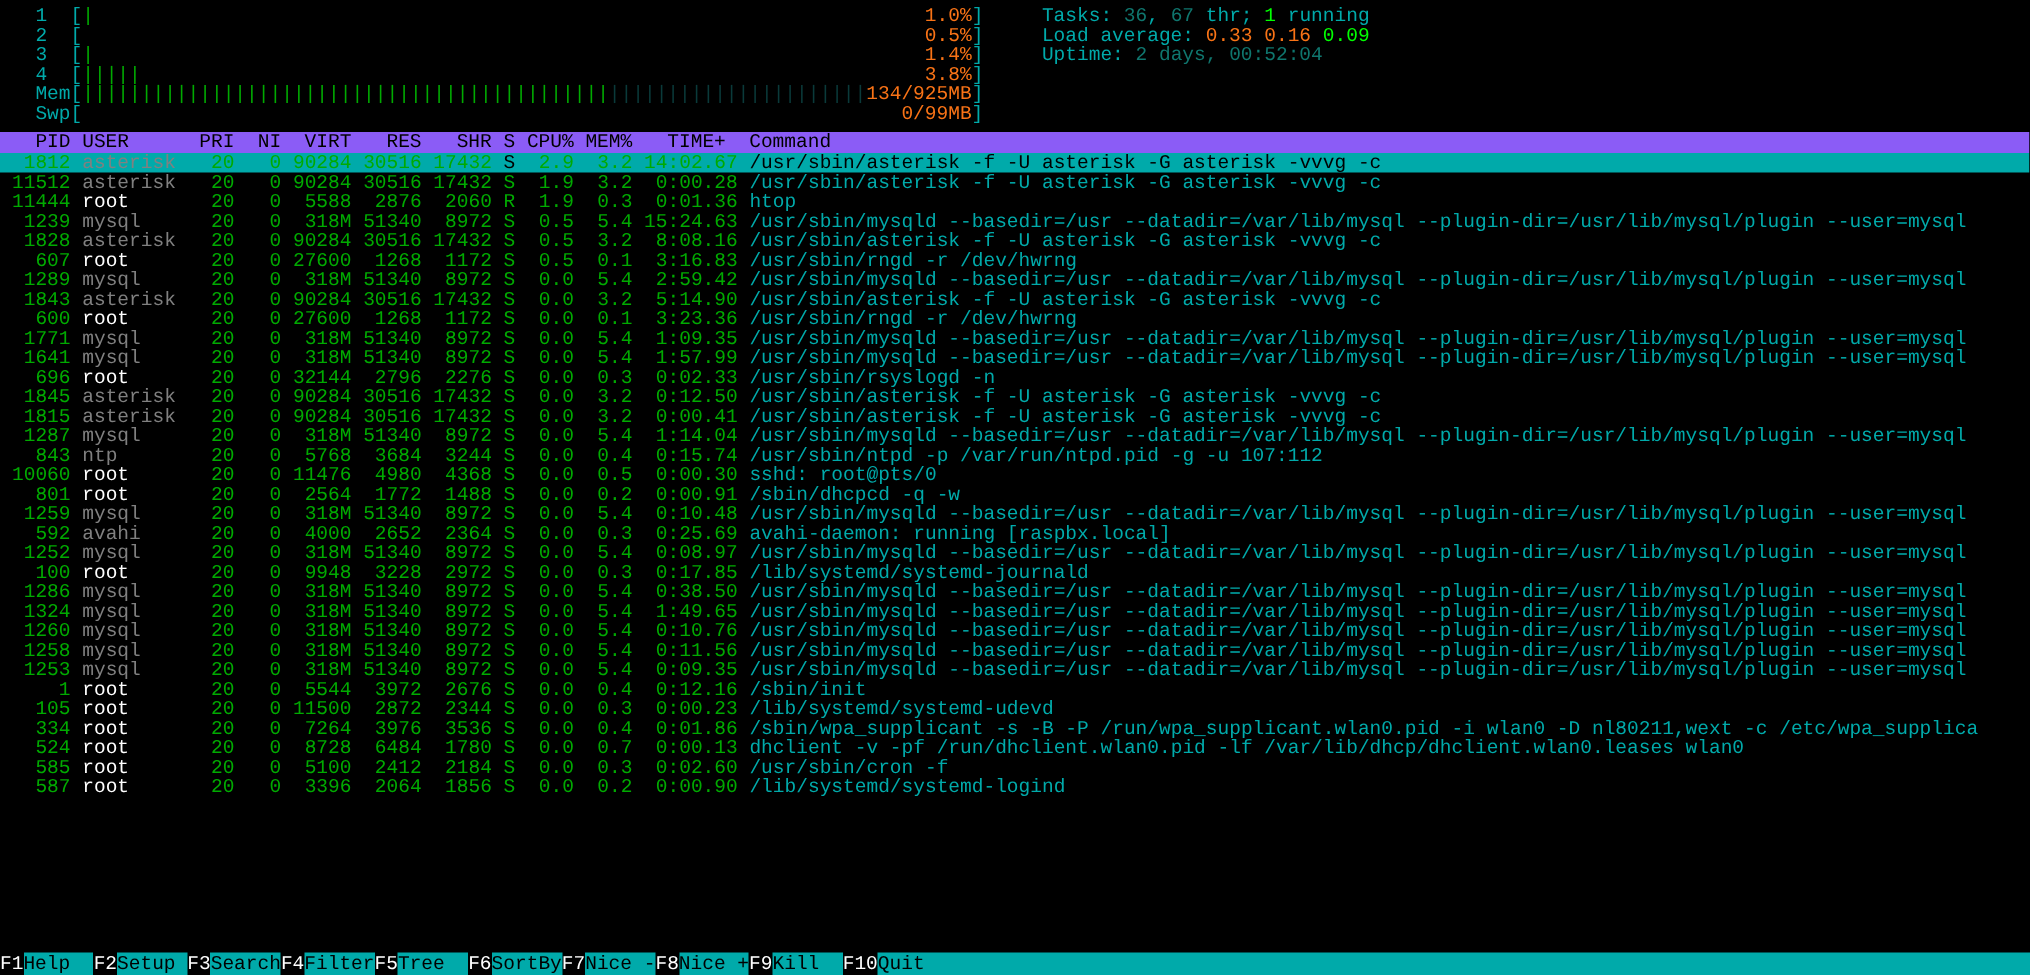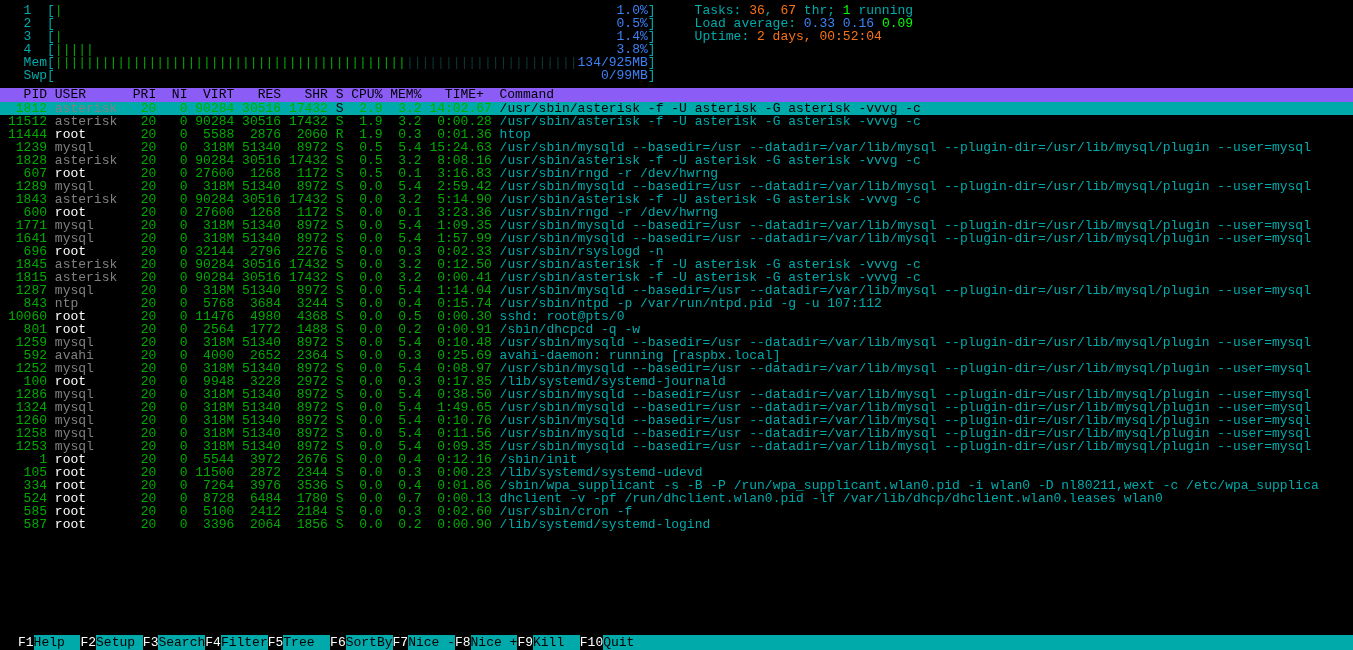--- a/index.html
+++ b/index.html
@@ -12,23 +12,23 @@
     width: 1353px;
     height: 650px;
     overflow: hidden;
   }
   .header {
     padding: 4px 8px 6px 8px;
     white-space: pre;
   }
   .cpu-line, .mem-line, .swp-line { line-height: 13px; }
   .cyan { color: #00aaaa; }
-  .bright-cyan { color: #f97316; }
+  .bright-cyan { color: #0f766e; }
   .bright-green { color: #00ff00; }
-  .gray { color: #3b82f6; }
+  .gray { color: #f97316; }
   
   .bar-cell { display: inline-block; color: #00aa00; }
   .bar-tick { color: #0a3a3a; }
   
   .header-row {
     background: #8b5cf6;
     color: #000;
     white-space: pre;
     line-height: 14px;
     padding-left: 8px;
@@ -39,21 +39,21 @@
   
   .user-root { color: #ffffff; font-weight: normal; }
   .user-other { color: #808080; text-align: right; }
   .num-norm { color: #00aa00; }
   .cmd { color: #00aaaa; }
   .st { color: #00aa00; }
   
   .footer {
     position: absolute;
     bottom: 0;
-    left: 18px;
+    left: 0;
     right: 0;
     white-space: pre;
     line-height: 14px;
   }
   .fkey { color: #ffffff; }
   .flabel { background: #00aaaa; color: #000; }
 </style>
 </head>
 <body>
 

